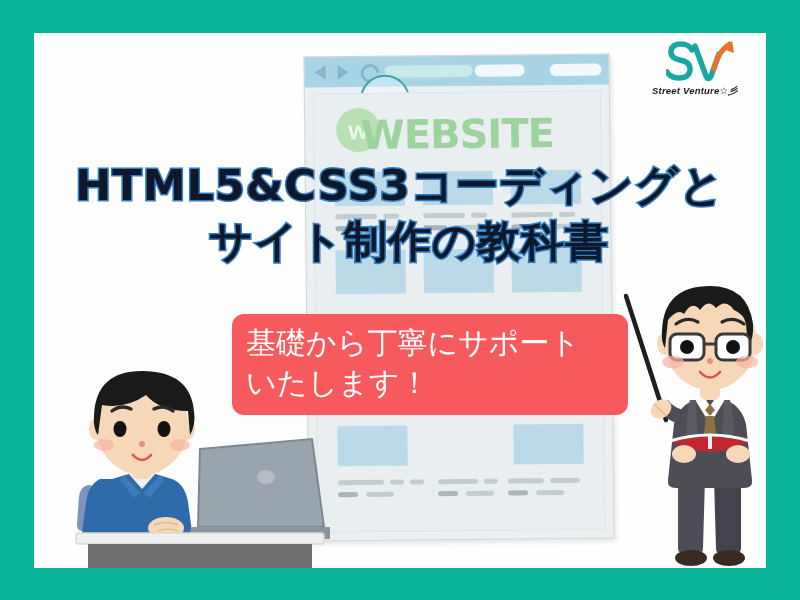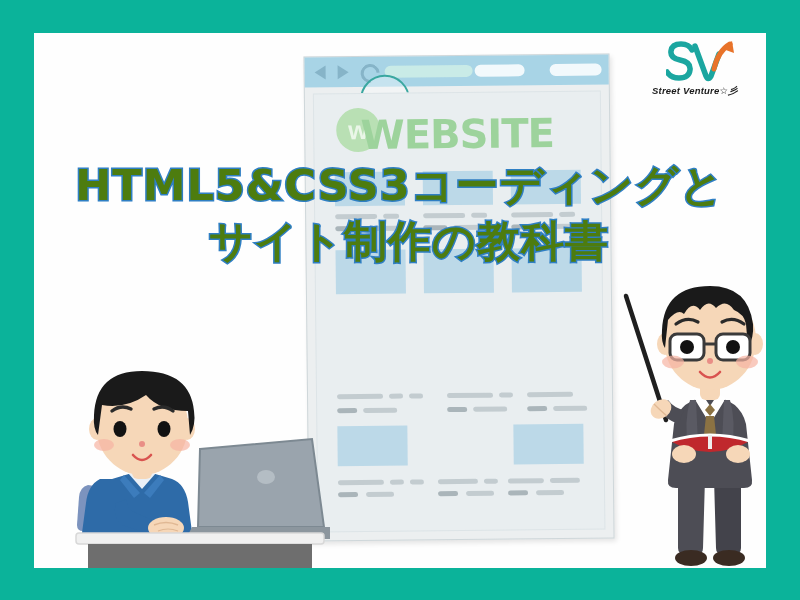--- a/index.html
+++ b/index.html
@@ -43,21 +43,21 @@
         font-size:40px;font-weight:bold;color:#9dd39c;letter-spacing:-1px;font-family:"DejaVu Sans",sans-serif;}
   #mock .wlogo{position:absolute;left:22px;top:14px;width:44px;height:44px;border-radius:50%;
         background:#b9e0b4;color:#eaf6e8;font-size:26px;font-weight:bold;text-align:center;line-height:44px;}
   #mock .blk{position:absolute;background:#bcd9e8;}
   #mock .ln{position:absolute;height:5px;border-radius:3px;background:#c3ccd0;}
   #mock .ln.dk{background:#aab5ba;}
 
   
   #title{position:absolute;left:0;right:0;top:95px;text-align:center;z-index:6;
         font-family:"DejaVu Sans",sans-serif;font-weight:bold;
-        font-size:43px;line-height:56px;letter-spacing:1px;color:#4d7c0f;
+        font-size:43px;line-height:56px;letter-spacing:1px;color:#0f172a;
         -webkit-text-stroke:3px #2f7fc4; paint-order:stroke fill;}
   #title .l2{display:block;margin-left:18px;}
 
   
   #callout{position:absolute;left:198px;top:281px;width:396px;
         background:#F75A5D;border-radius:12px;padding:9px 14px 12px;z-index:7;
         box-sizing:border-box;}
   #callout div{color:#fff;font-size:30px;line-height:40px;font-weight:500;
         font-family:"DejaVu Sans",sans-serif;letter-spacing:0px;white-space:nowrap;}
 
@@ -146,20 +146,24 @@
           <div class="ln" style="left:218px;top:398px;width:28px;"></div>
         </div>
       </div>
     </div>
 
     <h1 id="title">
       <span>HTML5&amp;CSS3コーディングと</span>
       <span class="l2">サイト制作の教科書</span>
     </h1>
 
+    <div id="callout">
+      <div>基礎から丁寧にサポート</div>
+      <div>いたします！</div>
+    </div>
 
     <svg id="person-left" viewBox="0 0 260 215">
 
       <path d="M18 132 q-8 2 -9 12 l-2 28 q0 6 6 6 l18 0 0 -44 z" fill="#7C93BE"></path>
 
       <path d="M30 126 q-12 6 -14 24 l-4 30 q-1 8 7 8 l96 0 q8 0 7 -9 l-4 -30 q-3 -18 -16 -23 l-30 -9 -30 9 z" fill="#2E6BA8"></path>
 
       <path d="M58 120 l14 16 14 -16 -6 -4 -8 9 -8 -9 z" fill="#FFFFFF" opacity=".9"></path>
       <path d="M54 122 l16 18 -6 5 -14 -18 z" fill="#3C7CBC"></path>
       <path d="M90 122 l-16 18 6 5 14 -18 z" fill="#3C7CBC"></path>

